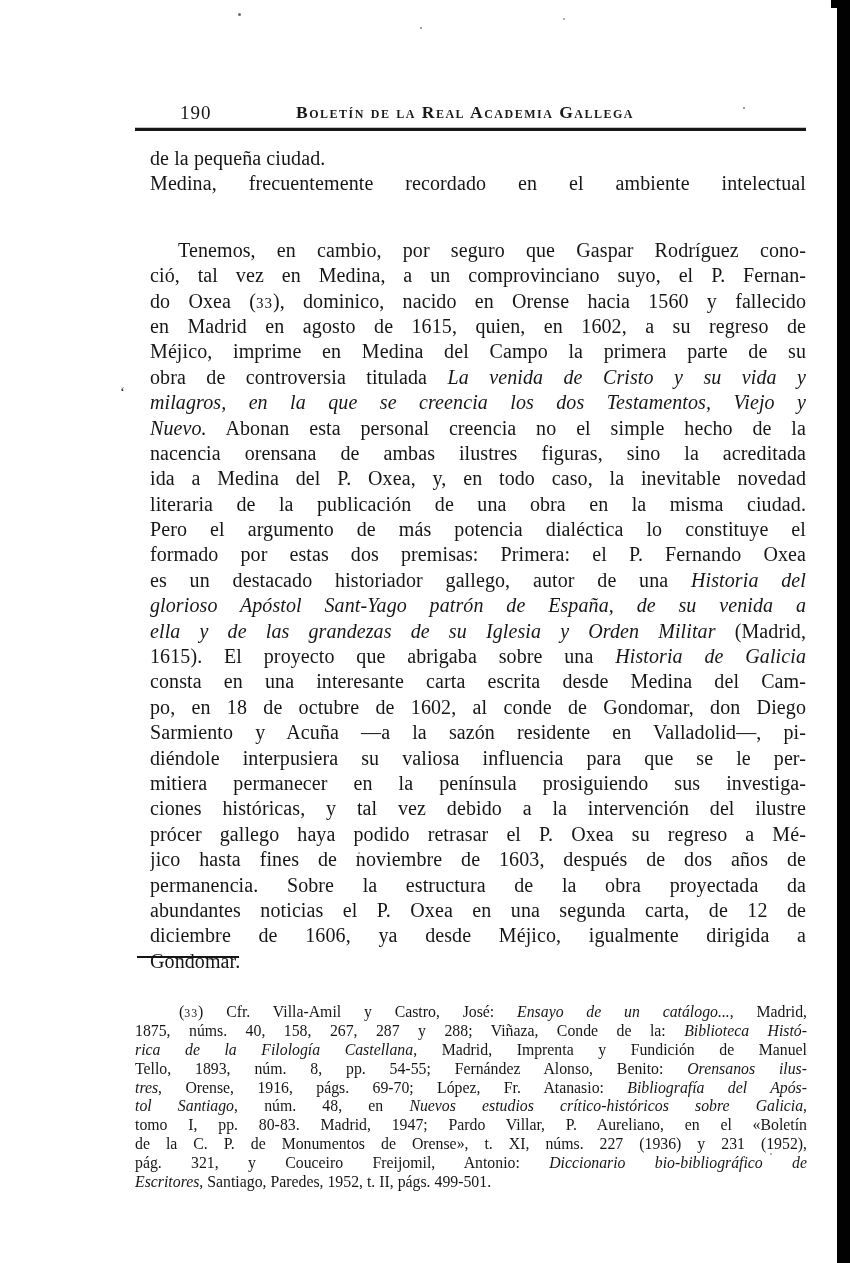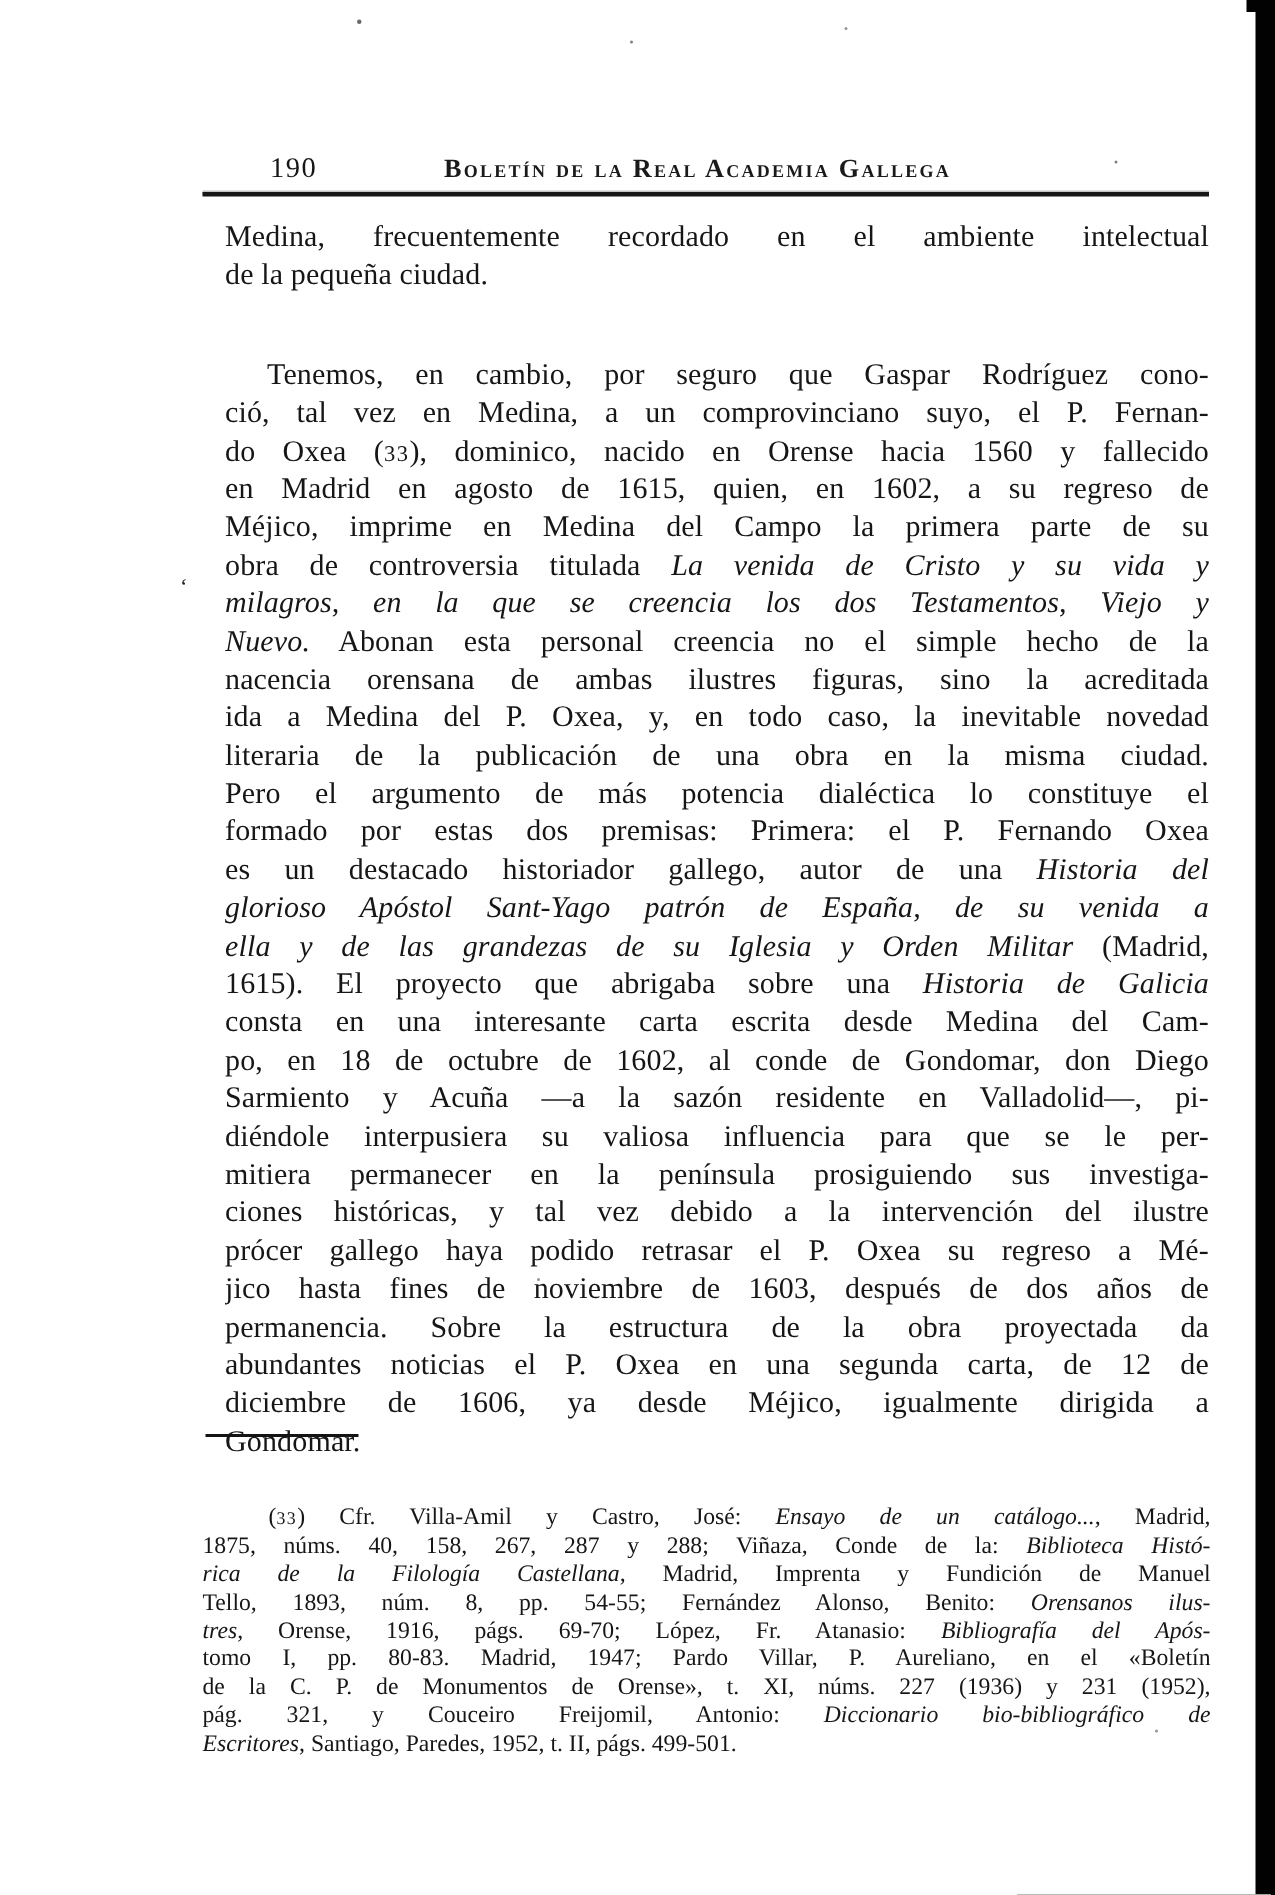--- a/index.html
+++ b/index.html
@@ -122,22 +122,22 @@
 </style>
 </head>
 <body>
 
 <div class="page">
   <div class="content">
     <span class="page-number">190</span>
     <div class="running-title">Boletín de la Real Academia Gallega</div>
     <div class="header-rule"></div>
     <div class="body-text">
+        <div class="bl pl-last">de la pequeña ciudad.</div>
         <div class="bl">Medina, frecuentemente recordado en el ambiente intelectual</div>
-        <div class="bl pl-last">de la pequeña ciudad.</div>
         <div class="bl indent">Tenemos, en cambio, por seguro que Gaspar Rodríguez cono-</div>
         <div class="bl">ció, tal vez en Medina, a un comprovinciano suyo, el P. Fernan-</div>
         <div class="bl">do Oxea (<span class="fn-ref">33</span>), dominico, nacido en Orense hacia 1560 y fallecido</div>
         <div class="bl">en Madrid en agosto de 1615, quien, en 1602, a su regreso de</div>
         <div class="bl">Méjico, imprime en Medina del Campo la primera parte de su</div>
         <div class="bl">obra de controversia titulada <i>La venida de Cristo y su vida y</i></div>
         <div class="bl"><i>milagros, en la que se creencia los dos Testamentos, Viejo y</i></div>
         <div class="bl"><i>Nuevo.</i> Abonan esta personal creencia no el simple hecho de la</div>
         <div class="bl">nacencia orensana de ambas ilustres figuras, sino la acreditada</div>
         <div class="bl">ida a Medina del P. Oxea, y, en todo caso, la inevitable novedad</div>
@@ -161,20 +161,21 @@
         <div class="bl">diciembre de 1606, ya desde Méjico, igualmente dirigida a</div>
         <div class="bl pl-last">Gondomar.</div>
       </div>
     <div class="footnote-rule"></div>
     <div class="footnotes">
         <div class="fl fl-first">(<span class="fn-ref">33</span>) Cfr. Villa-Amil y Castro, José: <i>Ensayo de un catálogo...</i>, Madrid,</div>
         <div class="fl">1875, núms. 40, 158, 267, 287 y 288; Viñaza, Conde de la: <i>Biblioteca Histó-</i></div>
         <div class="fl"><i>rica de la Filología Castellana</i>, Madrid, Imprenta y Fundición de Manuel</div>
         <div class="fl">Tello, 1893, núm. 8, pp. 54-55; Fernández Alonso, Benito: <i>Orensanos ilus-</i></div>
         <div class="fl"><i>tres</i>, Orense, 1916, págs. 69-70; López, Fr. Atanasio: <i>Bibliografía del Após-</i></div>
+        <div class="fl"><i>tol Santiago</i>, núm. 48, en <i>Nuevos estudios crítico-históricos sobre Galicia</i>,</div>
         <div class="fl">tomo I, pp. 80-83. Madrid, 1947; Pardo Villar, P. Aureliano, en el «Boletín</div>
         <div class="fl">de la C. P. de Monumentos de Orense», t. XI, núms. 227 (1936) y 231 (1952),</div>
         <div class="fl">pág. 321, y Couceiro Freijomil, Antonio: <i>Diccionario bio-bibliográfico de</i></div>
         <div class="fl fl-last"><i>Escritores</i>, Santiago, Paredes, 1952, t. II, págs. 499-501.</div>
       </div>
   </div>
   <span class="margin-mark">ʻ</span>
   <div class="speck s1"></div>
   <div class="speck s2"></div>
   <div class="speck s3"></div>

